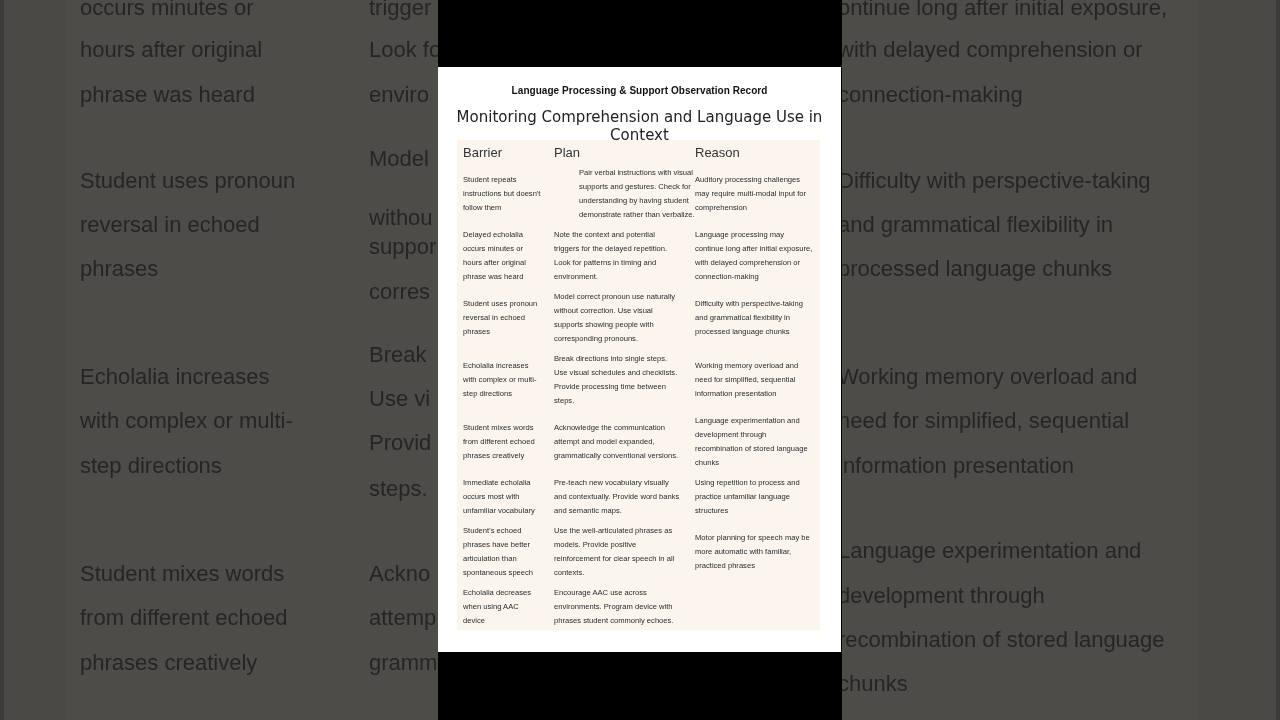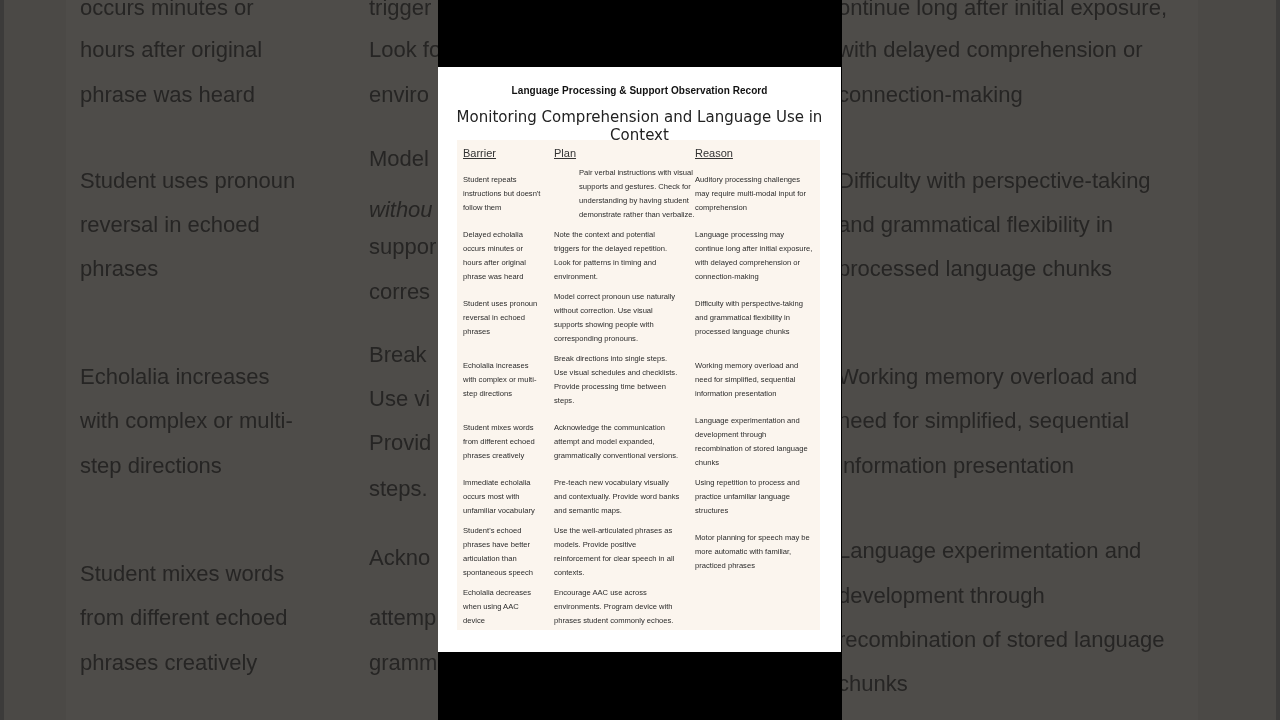--- a/index.html
+++ b/index.html
@@ -59,21 +59,21 @@
     .cell {
       position: absolute;
       font-family: "Liberation Sans", sans-serif;
       font-size: 7.6px;
       line-height: 14px;
       color: #2b2b2b;
     }
     .c0 { left: 6px; width: 86px; }
     .c1 { left: 97px; width: 132px; }
     .c2 { left: 238px; width: 124px; }
-    .hdr { font-size: 11px; color: #333; text-decoration: underline; }
+    .hdr { font-size: 13px; color: #333; }
   </style>
 </head>
 <body>
 
 <div class="bg-page">
   <div class="bg-inner" id="bg-inner">
       <div class="bg-text" style="left: 14px; top: -14px;">occurs minutes or</div>
       <div class="bg-text" style="left: 14px; top: 28px;">hours after original</div>
       <div class="bg-text" style="left: 14px; top: 73px;">phrase was heard</div>
       <div class="bg-text" style="left: 14px; top: 159px;">Student uses pronoun</div>
@@ -82,28 +82,28 @@
       <div class="bg-text" style="left: 14px; top: 355px;">Echolalia increases</div>
       <div class="bg-text" style="left: 14px; top: 399px;">with complex or multi-</div>
       <div class="bg-text" style="left: 14px; top: 444px;">step directions</div>
       <div class="bg-text" style="left: 14px; top: 552px;">Student mixes words</div>
       <div class="bg-text" style="left: 14px; top: 596px;">from different echoed</div>
       <div class="bg-text" style="left: 14px; top: 641px;">phrases creatively</div>
       <div class="bg-text" style="left: 303px; top: -14px;">trigger</div>
       <div class="bg-text" style="left: 303px; top: 28px;">Look fo</div>
       <div class="bg-text" style="left: 303px; top: 73px;">enviro</div>
       <div class="bg-text" style="left: 303px; top: 137px;">Model</div>
-      <div class="bg-text" style="left: 303px; top: 188px; font-style: italic;">withou</div>
+      <div class="bg-text" style="left: 303px; top: 196px;">withou</div>
       <div class="bg-text" style="left: 303px; top: 225px;">suppor</div>
       <div class="bg-text" style="left: 303px; top: 270px;">corres</div>
       <div class="bg-text" style="left: 303px; top: 333px;">Break</div>
       <div class="bg-text" style="left: 303px; top: 377px;">Use vi</div>
       <div class="bg-text" style="left: 303px; top: 421px;">Provid</div>
       <div class="bg-text" style="left: 303px; top: 467px;">steps.</div>
-      <div class="bg-text" style="left: 303px; top: 536px;">Ackno</div>
+      <div class="bg-text" style="left: 303px; top: 552px;">Ackno</div>
       <div class="bg-text" style="left: 303px; top: 596px;">attemp</div>
       <div class="bg-text" style="left: 303px; top: 641px;">gramm</div>
       <div class="bg-text" style="left: 772px; top: -14px;">ontinue long after initial exposure,</div>
       <div class="bg-text" style="left: 772px; top: 28px;">with delayed comprehension or</div>
       <div class="bg-text" style="left: 772px; top: 73px;">connection-making</div>
       <div class="bg-text" style="left: 772px; top: 159px;">Difficulty with perspective-taking</div>
       <div class="bg-text" style="left: 772px; top: 203px;">and grammatical flexibility in</div>
       <div class="bg-text" style="left: 772px; top: 247px;">processed language chunks</div>
       <div class="bg-text" style="left: 772px; top: 355px;">Working memory overload and</div>
       <div class="bg-text" style="left: 772px; top: 399px;">need for simplified, sequential</div>

